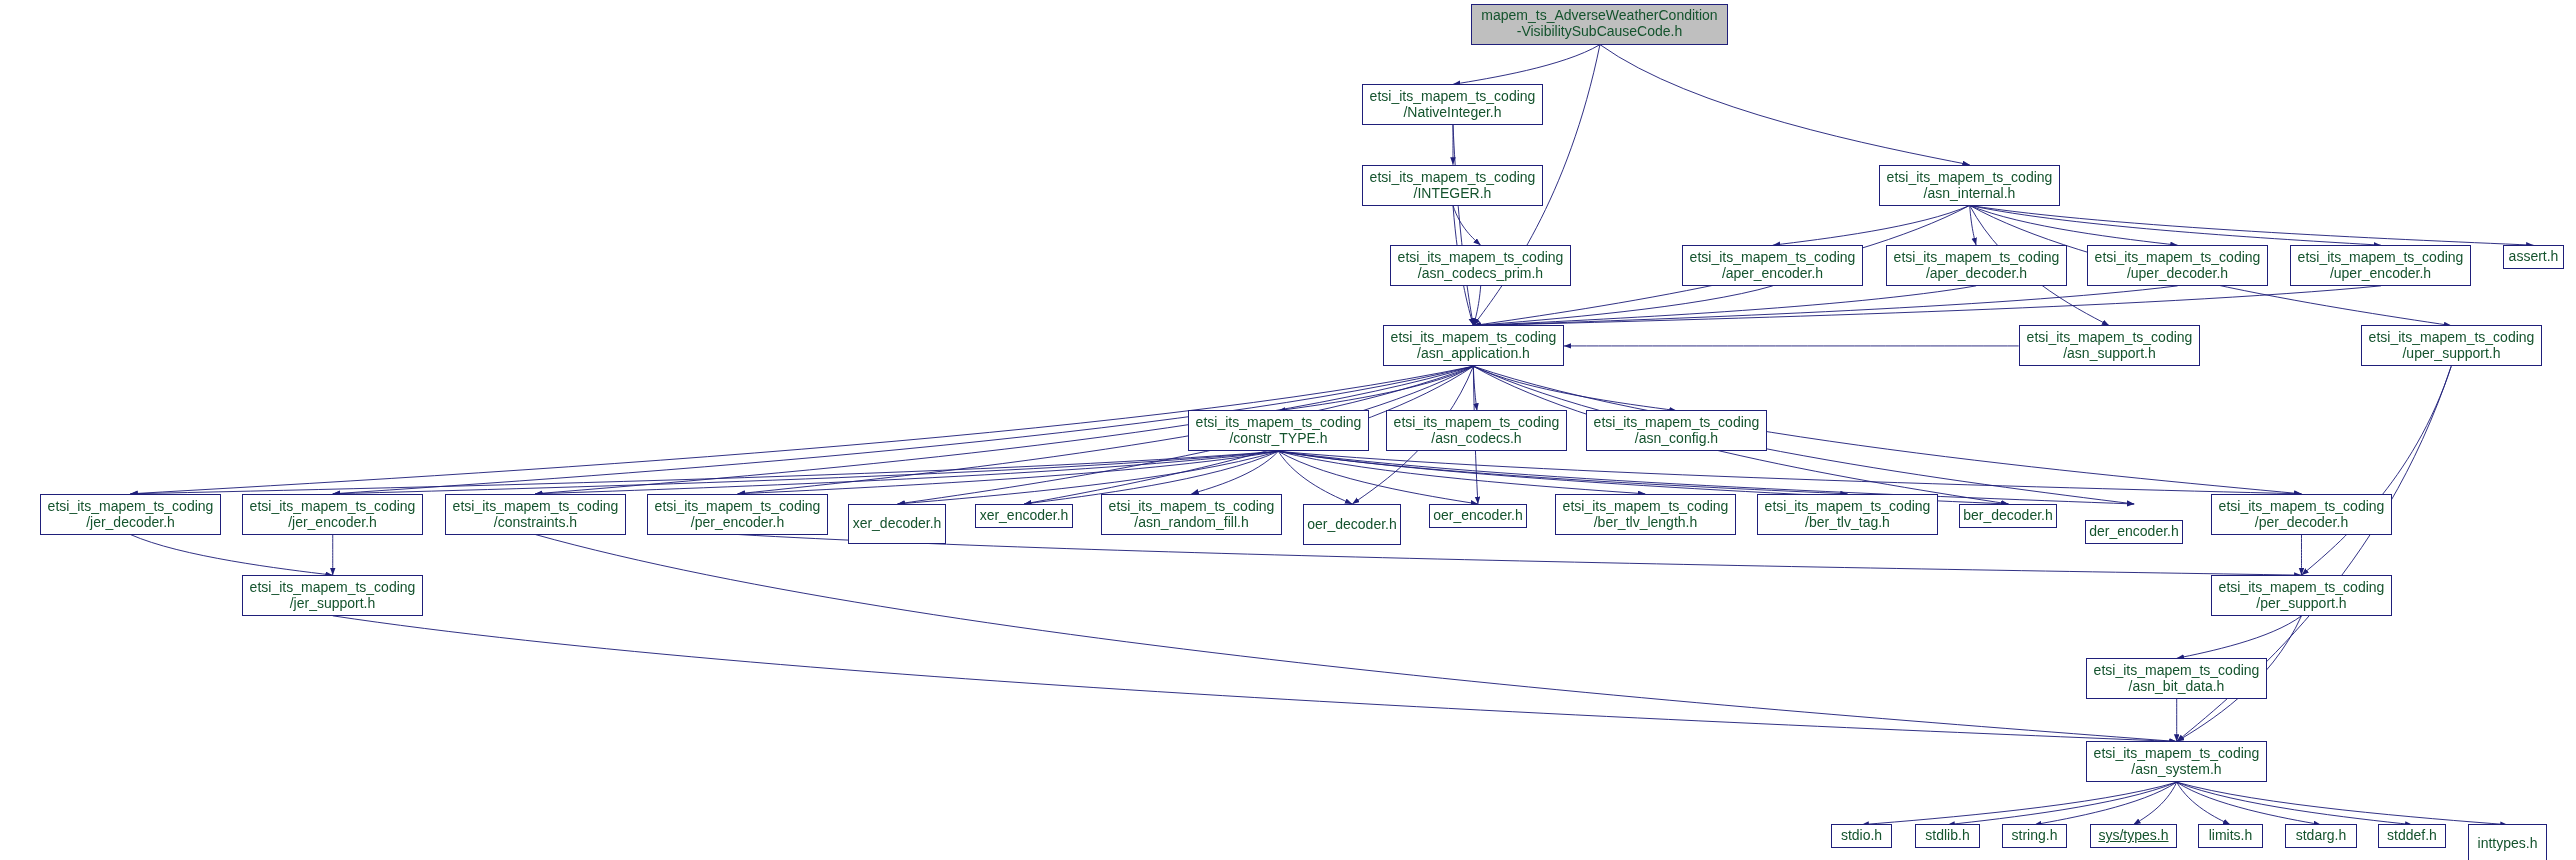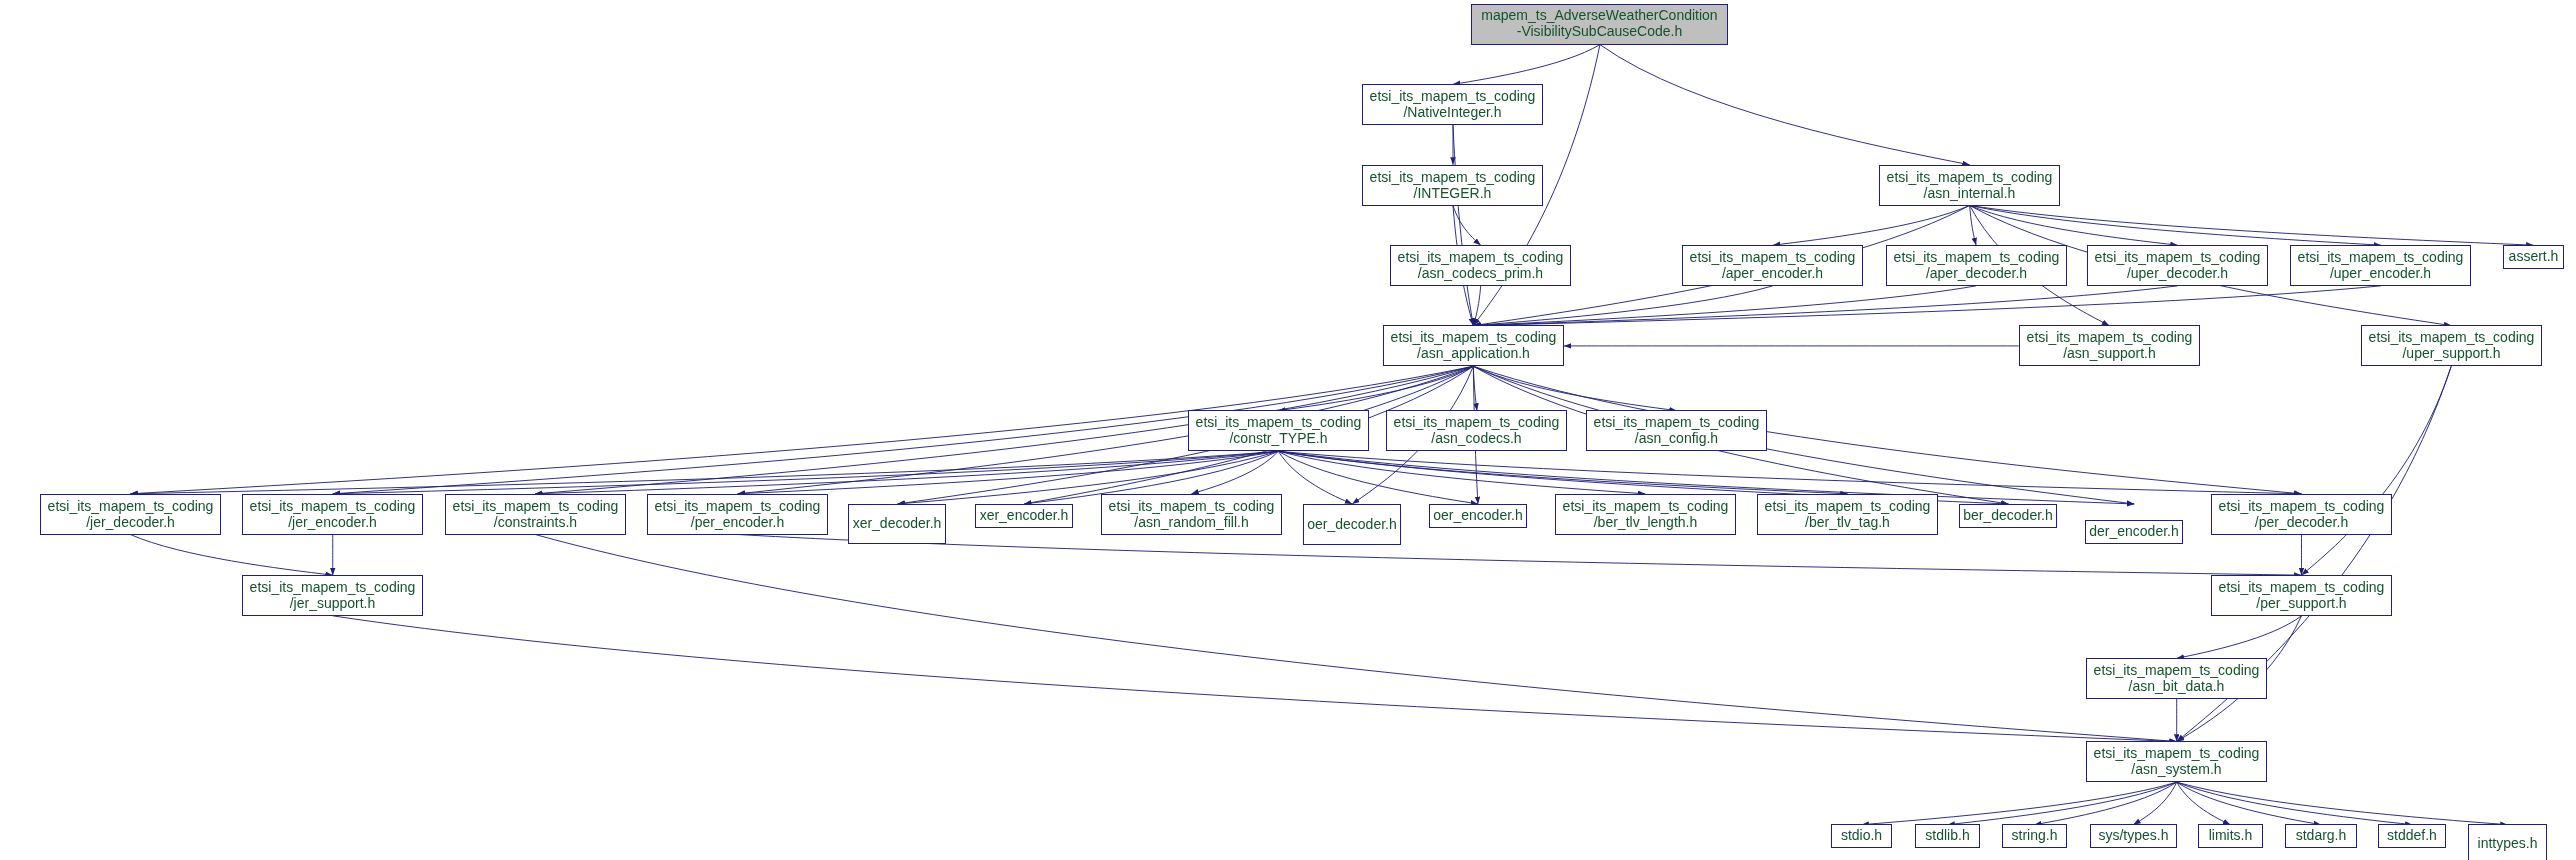--- a/index.html
+++ b/index.html
@@ -181,20 +181,20 @@
 /jer_support.h</div>
       <div class="node" style="left: 2211px; top: 575px; width: 181px; height: 41px;">etsi_its_mapem_ts_coding
 /per_support.h</div>
       <div class="node" style="left: 2086px; top: 658px; width: 181px; height: 41px;">etsi_its_mapem_ts_coding
 /asn_bit_data.h</div>
       <div class="node" style="left: 2086px; top: 741px; width: 181px; height: 41px;">etsi_its_mapem_ts_coding
 /asn_system.h</div>
       <div class="node" style="left: 1831px; top: 824px; width: 61px; height: 24px;">stdio.h</div>
       <div class="node" style="left: 1915px; top: 824px; width: 65px; height: 24px;">stdlib.h</div>
       <div class="node" style="left: 2002px; top: 824px; width: 65px; height: 24px;">string.h</div>
-      <div class="node" style="left: 2090px; top: 824px; width: 87px; height: 24px;">sys/types.h</div>
+      <div class="node" style="left: 2090px; top: 824px; width: 87px; height: 24px; text-decoration: underline;">sys/types.h</div>
       <div class="node" style="left: 2198px; top: 824px; width: 65px; height: 24px;">limits.h</div>
       <div class="node" style="left: 2285px; top: 824px; width: 72px; height: 24px;">stdarg.h</div>
       <div class="node" style="left: 2378px; top: 824px; width: 68px; height: 24px;">stddef.h</div>
       <div class="node" style="left: 2468px; top: 824px; width: 79px; height: 40px;">inttypes.h</div>
     </div>
 </div>
 
 
 </body></html>

